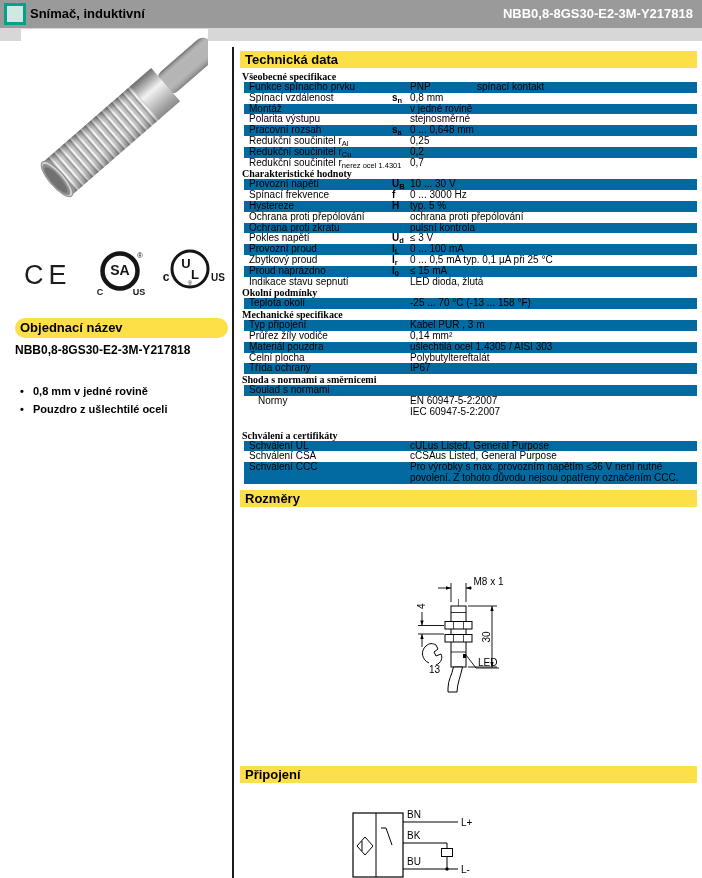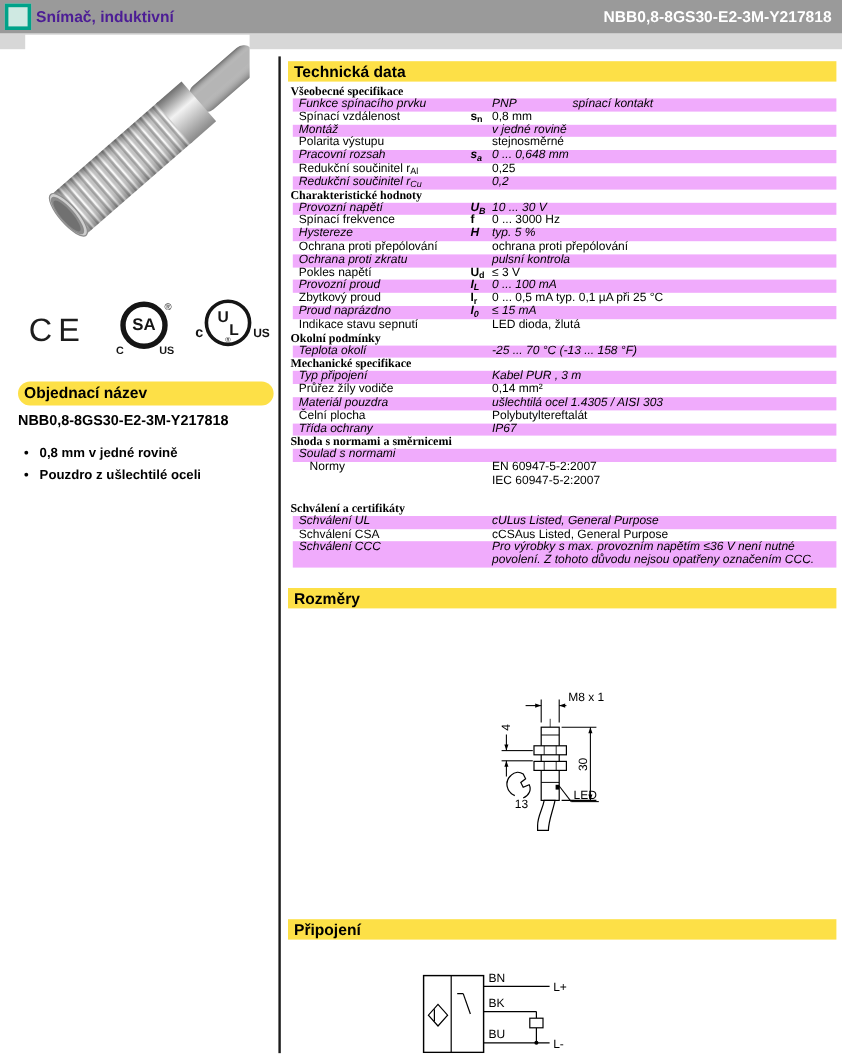--- a/index.html
+++ b/index.html
@@ -2,43 +2,43 @@
 <html><head>
 <meta charset="utf-8">
 <style>
   html,body{margin:0;padding:0;background:#fff;}
   .page{position:relative;width:702px;height:878px;background:#ffffff;overflow:hidden;
         font-family:"Liberation Sans",sans-serif;color:#000;}
   
   .topbar{position:absolute;left:0;top:0;width:702px;height:28px;background:#9a9a9a;}
   .brand-square{position:absolute;left:4px;top:3px;width:16px;height:16px;
                 background:#cfe9e2;border:3px solid #00a289;}
-  .topbar .title{position:absolute;left:30px;top:6px;font-size:13px;font-weight:bold;color:#4c1d95;}
+  .topbar .title{position:absolute;left:30px;top:6px;font-size:13px;font-weight:bold;color:#000000;}
   .topbar .pn{position:absolute;right:9px;top:6px;font-size:13px;font-weight:bold;color:#fff;}
   .topstrip{position:absolute;left:0;top:28px;width:702px;height:13px;background:#d7d7d7;}
   .photo-box{position:absolute;left:21px;top:29px;width:187px;height:212px;background:#fff;}
   .vline{position:absolute;left:232px;top:47px;width:2px;height:831px;background:#1c1c1c;}
 
   
   .secbar{position:absolute;height:17px;background:#fde047;font-size:13px;font-weight:bold;
           padding:1px 0 0 5px;box-sizing:border-box;line-height:15px;}
   .secbar.right{left:240px;width:457px;}
   .secbar.left{left:15px;width:213px;height:20px;padding-top:2px;}
 
   
   .order-pn{position:absolute;left:15px;top:343px;font-size:12px;font-weight:bold;}
-  .bullet-line{position:absolute;left:20px;font-size:11px;font-weight:bold;}
+  .bullet-line{position:absolute;left:20px;font-size:11px;font-weight:bold;margin-top:13px;}
   .bullet-line .dot{display:inline-block;width:13px;}
 
   
   .tech-table{position:absolute;left:240px;top:71px;width:457px;}
   .t-sec{height:11px;font-size:10px;font-weight:bold;padding-left:2px;line-height:11px;font-family:Liberation Serif, serif;}
   .t-gap{height:12px;}
   .t-row{position:relative;height:10.8px;margin-left:4px;font-size:10px;line-height:10.8px;}
-  .t-row.g{background:#f0abfc;font-style:italic;}
+  .t-row.g{background:#0369a1;}
   .t-row.dbl{height:21.6px;}
   .t-row .lbl{position:absolute;left:5px;top:0;white-space:nowrap;}
   .t-row .lbl.ind{left:14px;}
   .t-row .sym{position:absolute;left:148px;top:0;font-weight:bold;}
   .t-row .val{position:absolute;left:166px;top:0;white-space:nowrap;}
   .t-row .val.wrap{white-space:normal;width:270px;}
   .t-row .val2{position:absolute;left:233px;top:0;white-space:nowrap;}
   sub{font-size:7.5px;line-height:0;vertical-align:-2px;}
   .t-row .vlines div{height:10.8px;}
   svg text{font-family:"Liberation Sans",sans-serif;}
@@ -141,20 +141,24 @@
         <span class="val">0 ... 0,648 mm</span>
       </div>
       <div class="t-row w">
         <span class="lbl">Redukční součinitel r<sub>Al</sub></span>
         <span class="val">0,25</span>
       </div>
       <div class="t-row g">
         <span class="lbl">Redukční součinitel r<sub>Cu</sub></span>
         <span class="val">0,2</span>
       </div>
+      <div class="t-row w">
+        <span class="lbl">Redukční součinitel r<sub>nerez ocel 1.4301</sub></span>
+        <span class="val">0,7</span>
+      </div>
       <div class="t-sec">Charakteristické hodnoty</div>
       <div class="t-row g">
         <span class="lbl">Provozní napětí</span>
         <span class="sym">U<sub>B</sub></span>
         <span class="val">10 ... 30 V</span>
       </div>
       <div class="t-row w">
         <span class="lbl">Spínací frekvence</span>
         <span class="sym">f</span>
         <span class="val">0 ... 3000 Hz</span>

